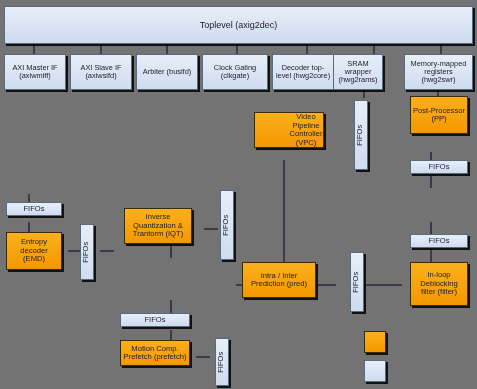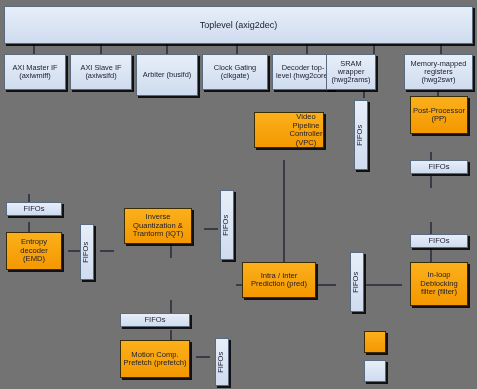--- a/index.html
+++ b/index.html
@@ -113,24 +113,24 @@
   <div class="conn" style="left:283px; top:160px; width:2px;  height:106px;"></div>
   <div class="conn" style="left:170px; top:238px; width:2px;  height:20px;"></div>
   <div class="conn" style="left:170px; top:300px; width:2px;  height:18px;"></div>
   <div class="conn" style="left:170px; top:330px; width:2px;  height:14px;"></div>
   <div class="conn" style="left:196px; top:356px; width:14px;  height:2px;"></div>
 
   <div class="blk blue toplevel" style="left:4px; top:6px; width:469px; height:38px;">Toplevel (axig2dec)</div>
 
   <div class="blk blue hdr" style="left:4px; top:54px; width:62px; height:36px;">AXI Master IF (axiwmiff)</div>
   <div class="blk blue hdr" style="left:70px; top:54px; width:62px; height:36px;">AXI Slave IF (axiwsifd)</div>
-  <div class="blk blue hdr" style="left:136px; top:54px; width:62px; height:42px;">Arbiter (busifd)</div>
+  <div class="blk blue hdr" style="left:136px; top:54px; width:62px; height:36px;">Arbiter (busifd)</div>
   <div class="blk blue hdr" style="left:202px; top:54px; width:66px; height:36px;">Clock Gating (clkgate)</div>
   <div class="blk blue hdr" style="left:272px; top:54px; width:62px; height:36px;">Decoder top-level (hwg2core)</div>
-  <div class="blk blue hdr" style="left:326px; top:54px; width:50px; height:36px;">SRAM wrapper (hwg2rams)</div>
+  <div class="blk blue hdr" style="left:333px; top:54px; width:50px; height:36px;">SRAM wrapper (hwg2rams)</div>
   <div class="blk blue hdr" style="left:404px; top:54px; width:69px; height:36px;">Memory-mapped registers (hwg2swr)</div>
 
   <div class="blk orange big" style="left:254px; top:112px; width:70px; height:36px;padding-left:36px;">Video Pipeline Controller (VPC)</div>
 
   <div class="blk orange big" style="left:410px; top:96px; width:58px; height:38px;">Post-Processor (PP)</div>
   <div class="blk blue fifo-h" style="left:410px; top:160px; width:58px; height:14px;">FIFOs</div>
   <div class="blk blue fifo-h" style="left:410px; top:234px; width:58px; height:14px;">FIFOs</div>
   <div class="blk orange big" style="left:410px; top:262px; width:58px; height:44px;">In-loop Deblocking filter (filter)</div>
 
   <div class="blk blue fifo-v" style="left:354px; top:100px; width:14px; height:70px;">
@@ -153,21 +153,21 @@
   </div>
 
   <div class="blk orange big" style="left:242px; top:262px; width:74px; height:36px;">Intra / Inter Prediction (pred)</div>
 
   <div class="blk blue fifo-v" style="left:350px; top:252px; width:14px; height:60px;">
     <span class="vtxt">FIFOs</span>
   </div>
 
   <div class="blk blue fifo-h" style="left:120px; top:313px; width:70px; height:14px;">FIFOs</div>
 
-  <div class="blk orange big" style="left:120px; top:340px; width:70px; height:38px;">Motion Comp. Prefetch (prefetch)</div>
+  <div class="blk orange big" style="left:120px; top:340px; width:70px; height:26px;">Motion Comp. Prefetch (prefetch)</div>
 
   <div class="blk blue fifo-v" style="left:215px; top:338px; width:14px; height:48px;">
     <span class="vtxt">FIFOs</span>
   </div>
 
   <div class="swatch" style="left:364px; top:331px; width:22px; height:22px;
               background:linear-gradient(180deg,#fbb01b 0%, #f49800 100%); border-color:#3a2c05;"></div>
   <div class="swatch" style="left:364px; top:360px; width:22px; height:22px;
               background:linear-gradient(180deg,#e6eef8 0%, #cfdcef 100%); border-color:#5a6b80;"></div>
 

